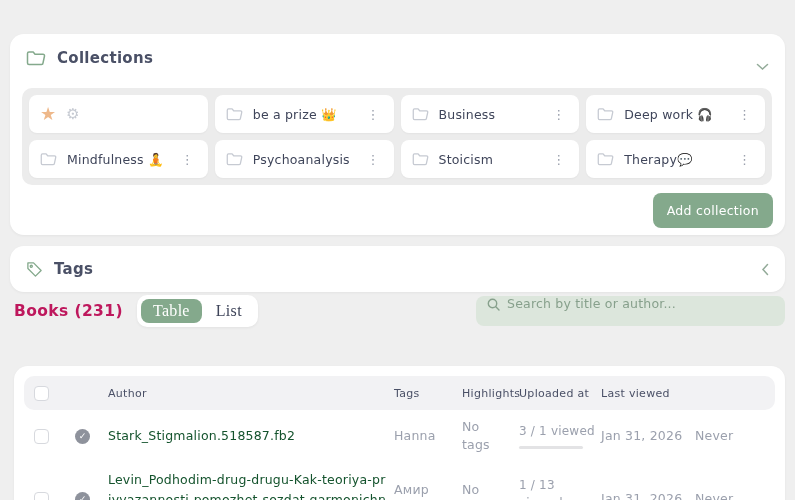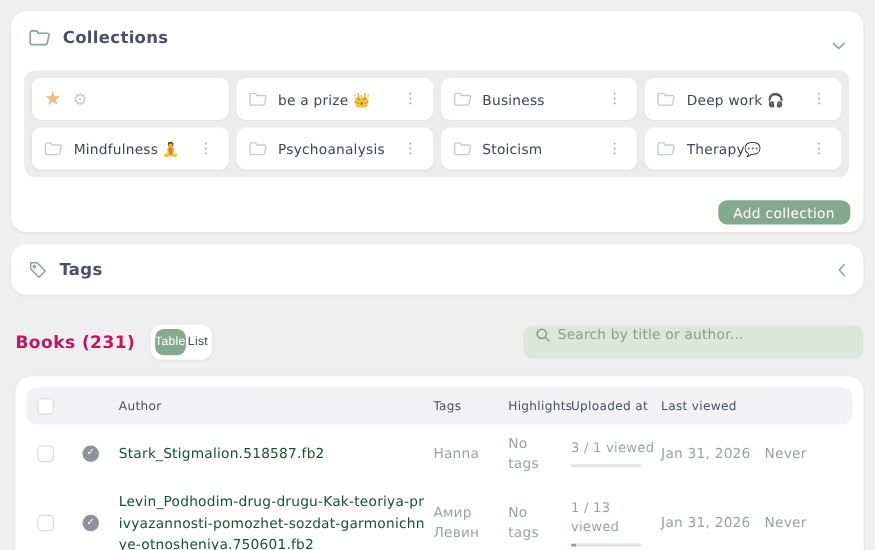--- a/index.html
+++ b/index.html
@@ -8,20 +8,21 @@
     background: #efefef;
     font-family: "DejaVu Sans", "Liberation Sans", sans-serif;
     color: #3f455a;
     position: relative;
   }
   .card {
     position: absolute;
     background: #fff;
     border-radius: 14px;
     box-shadow: 0 1px 3px rgba(0,0,0,0.05);
+    margin-top: 24px;
   }
   
   .collections-card { left: 10px; top: 10px; width: 775px; height: 201px; }
   .section-header {
     display: flex; align-items: center; gap: 11px;
     padding: 15px 16px 0 16px;
     font-size: 15px; font-weight: bold; letter-spacing: 0.3px; color: #4a5066;
   }
   .section-chevron {
     position: absolute; right: 16px; top: 26px;
@@ -40,39 +41,39 @@
     cursor: pointer; overflow: hidden;
   }
   .coll-label { flex: 1; font-size: 12.5px; color: #3f455a; letter-spacing: 0.2px; white-space: nowrap; overflow: hidden; }
   .kebab { color: #9ba0ad; font-size: 13px; line-height: 1; padding: 2px 3px; cursor: pointer; }
   .gear { color: #c6cad2; font-size: 15px; line-height: 1; cursor: pointer; }
   .star-icon { color: #eeb88a; font-size: 18px; line-height: 1; }
   .folder-icon svg, .tag-icon svg, .header-folder svg { display: block; }
   .add-collection-btn {
     position: absolute; right: 12px; bottom: 7px;
     background: #84a98c; color: #fff; border: none; border-radius: 8px;
-    height: 22px; padding: 0 14px; font-size: 12.5px; letter-spacing: 0.3px;
+    height: 35px; padding: 0 14px; font-size: 12.5px; letter-spacing: 0.3px;
     font-family: inherit; cursor: pointer;
   }
   
   .tags-card { left: 10px; top: 222px; width: 775px; height: 46px; }
   .tags-card .section-header { padding-top: 14px; }
   .tags-card .section-chevron { top: 17px; }
   
   .books-row { position: absolute; left: 14px; top: 295px; width: 771px; height: 32px; display: flex; align-items: center; }
   .books-heading { font-size: 15.5px; font-weight: bold; letter-spacing: 0.4px; color: #be185d; }
   .view-toggle {
     margin-left: 14px; background: #fff; border-radius: 10px;
     box-shadow: 0 1px 3px rgba(0,0,0,0.06);
     display: flex; align-items: center; padding: 4px; gap: 2px; height: 32px;
   }
   .toggle-btn {
-    border: none; background: transparent; font-family: Liberation Sans, sans-serif;
-    font-size: 11px; letter-spacing: 0.3px; color: #3f455a;
-    border-radius: 8px; height: 24px; padding: 0 0; cursor: pointer;
+    border: none; background: transparent; font-family: Liberation Serif, serif;
+    font-size: 16px; letter-spacing: 0.3px; color: #3f455a;
+    border-radius: 8px; height: 24px; padding: 0 12px; cursor: pointer;
   }
   .toggle-btn.active { background: #84a98c; color: #fff; }
   .search-wrap {
     margin-left: auto; width: 309px; height: 30px;
     background: #dce6dc; border-radius: 8px;
     display: flex; align-items: flex-start; gap: 7px; padding: 0 11px;
   }
   .search-wrap input {
     flex: 1; border: none; outline: none; background: transparent;
     font-family: inherit; font-size: 12.5px; letter-spacing: 0.2px; color: #4a6050;

